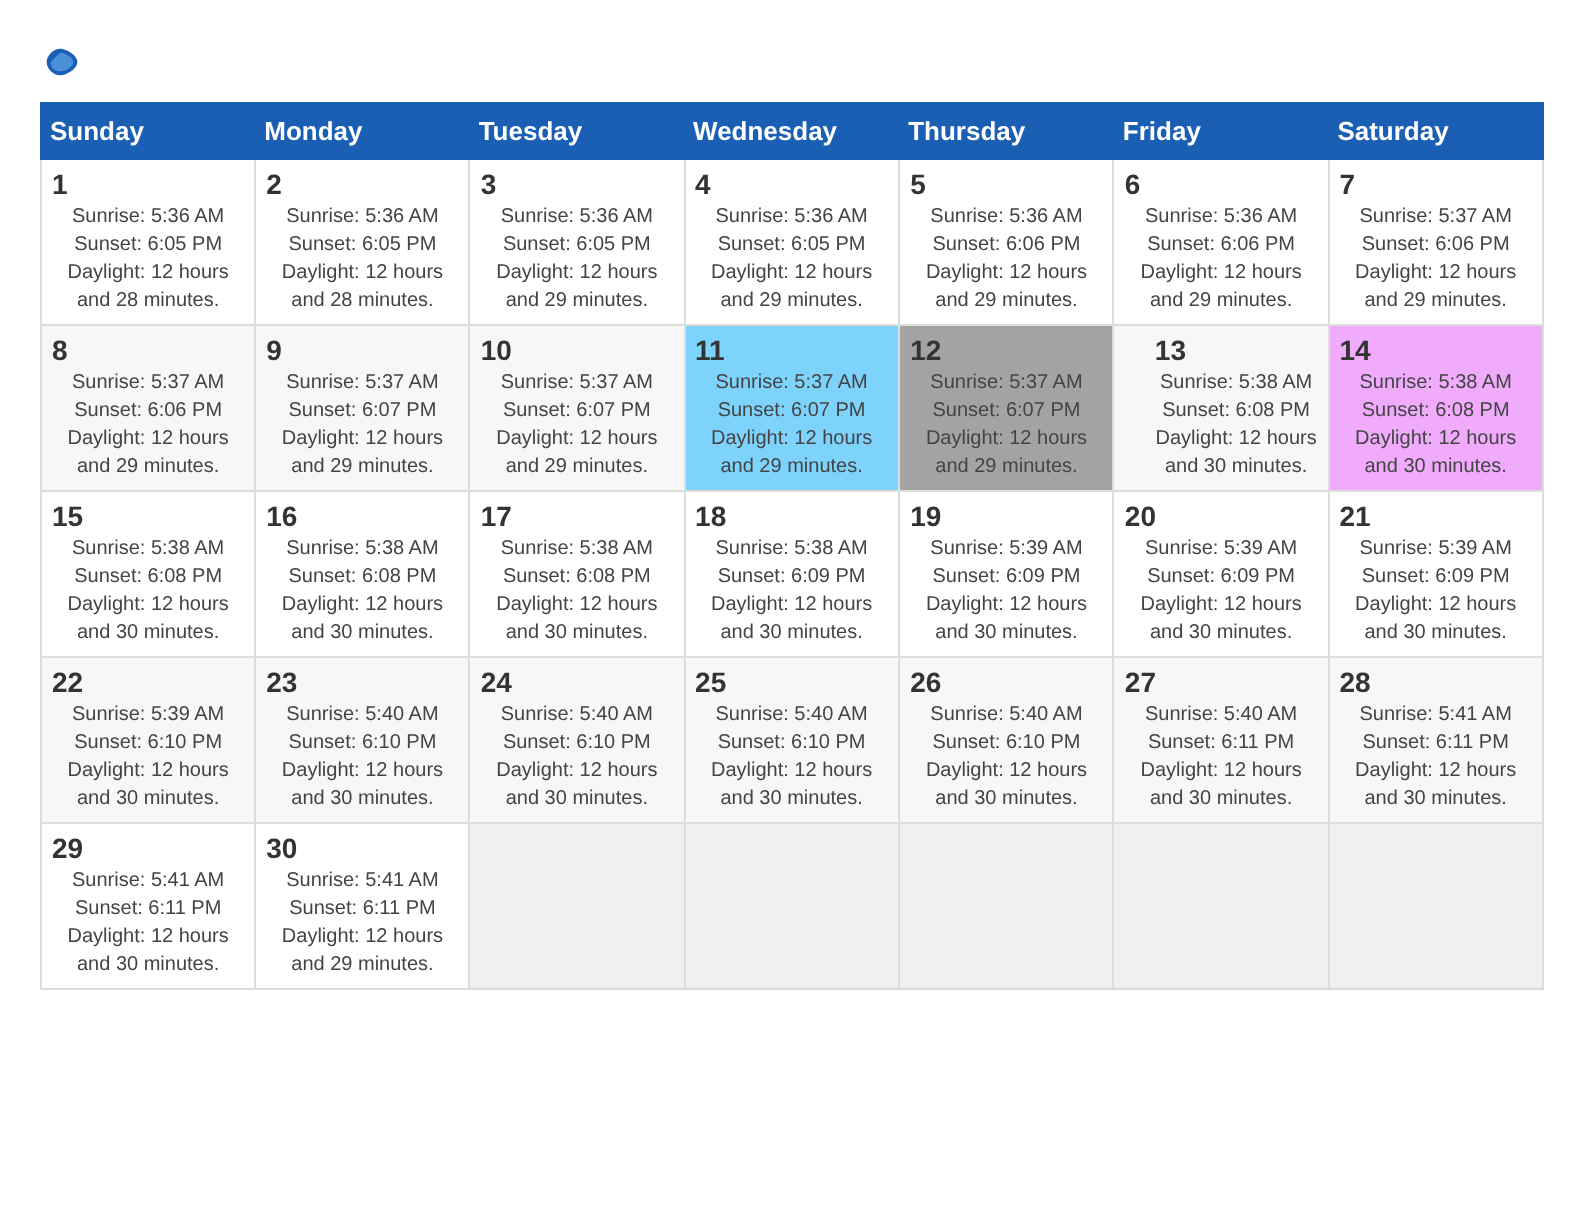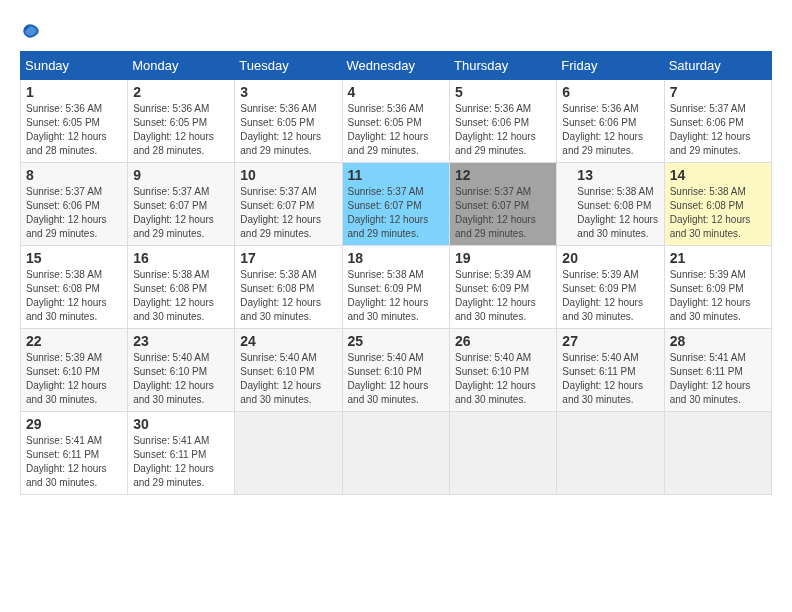--- a/index.html
+++ b/index.html
@@ -49,21 +49,21 @@
     }
     .calendar-table {
       width: 100%;
       border-collapse: collapse;
       border: 1px solid #ccc;
     }
     .calendar-table th {
       background-color: #1a5fb4;
       color: #fff;
       font-size: 13px;
-      font-weight: normal;
+      font-weight: bold;
       padding: 6px 4px;
       text-align: left;
       border: 1px solid #1a5fb4;
     }
     .calendar-table td {
       vertical-align: top;
       padding: 4px 5px;
       border: 1px solid #ddd;
       font-size: 10px;
       color: #333;
@@ -78,20 +78,21 @@
       font-size: 14px;
       font-weight: bold;
       color: #333;
       display: block;
       margin-bottom: 2px;
     }
     .day-info {
       font-size: 10px;
       line-height: 1.4;
       color: #444;
+      text-align: center;
     }
     .empty-cell {
       background: #f0f0f0 !important;
     }
   </style>
 </head>
 <body>
 
 <div class="header-area">
   <div class="logo">
@@ -171,21 +172,21 @@
           <div class="day-info">Sunrise: 5:37 AM<br>Sunset: 6:07 PM<br>Daylight: 12 hours and 29 minutes.</div>
         </td>
         <td style="background: #a3a3a3;">
           <span class="day-number">12</span>
           <div class="day-info">Sunrise: 5:37 AM<br>Sunset: 6:07 PM<br>Daylight: 12 hours and 29 minutes.</div>
         </td>
         <td style="background: rgb(247, 247, 247); padding-left: 20px;">
           <span class="day-number">13</span>
           <div class="day-info">Sunrise: 5:38 AM<br>Sunset: 6:08 PM<br>Daylight: 12 hours and 30 minutes.</div>
         </td>
-        <td style="background: #fef9c3; margin-top: 20px;">
+        <td style="background: #f0abfc; margin-top: 20px;">
           <span class="day-number">14</span>
           <div class="day-info">Sunrise: 5:38 AM<br>Sunset: 6:08 PM<br>Daylight: 12 hours and 30 minutes.</div>
         </td>
       </tr>
       <tr>
         <td>
           <span class="day-number">15</span>
           <div class="day-info">Sunrise: 5:38 AM<br>Sunset: 6:08 PM<br>Daylight: 12 hours and 30 minutes.</div>
         </td>
         <td>

